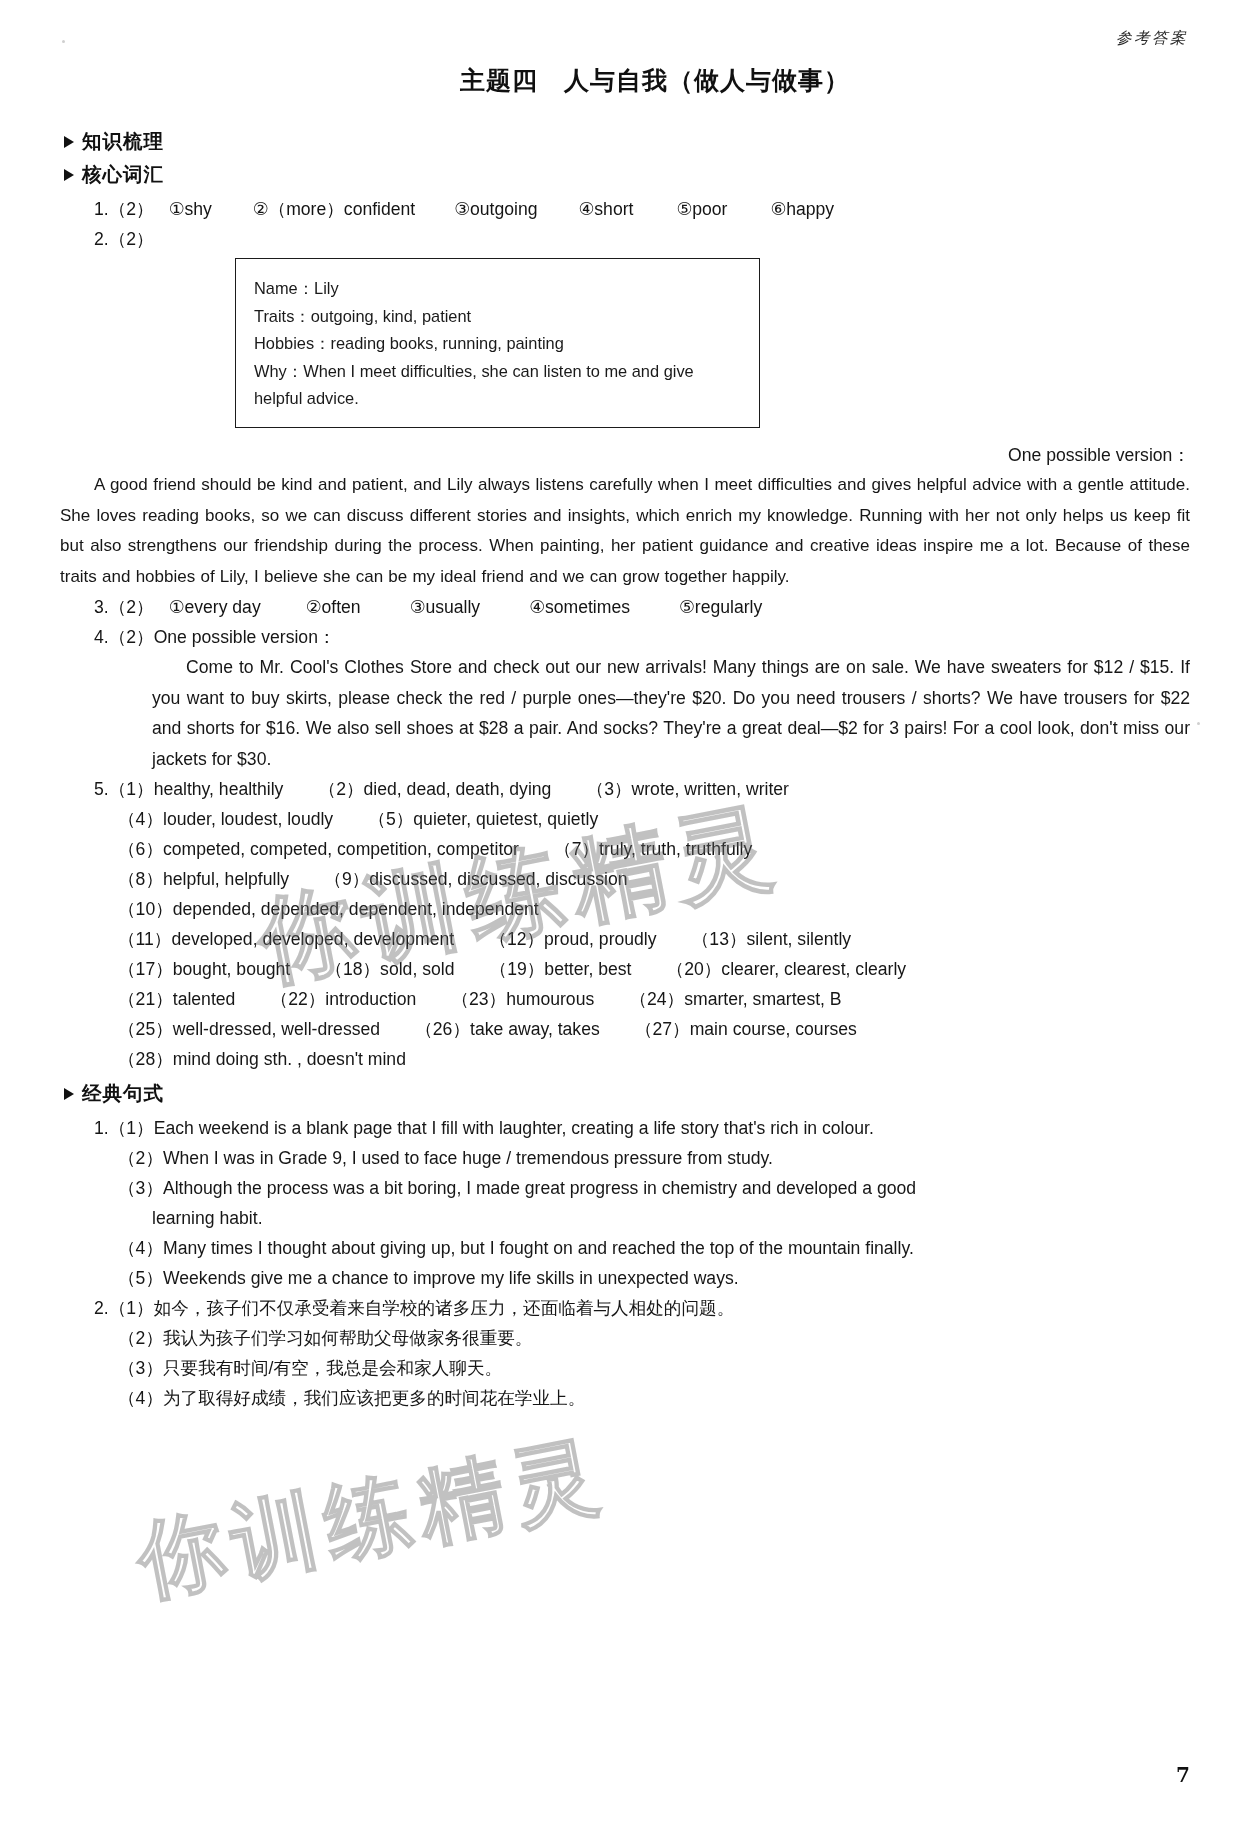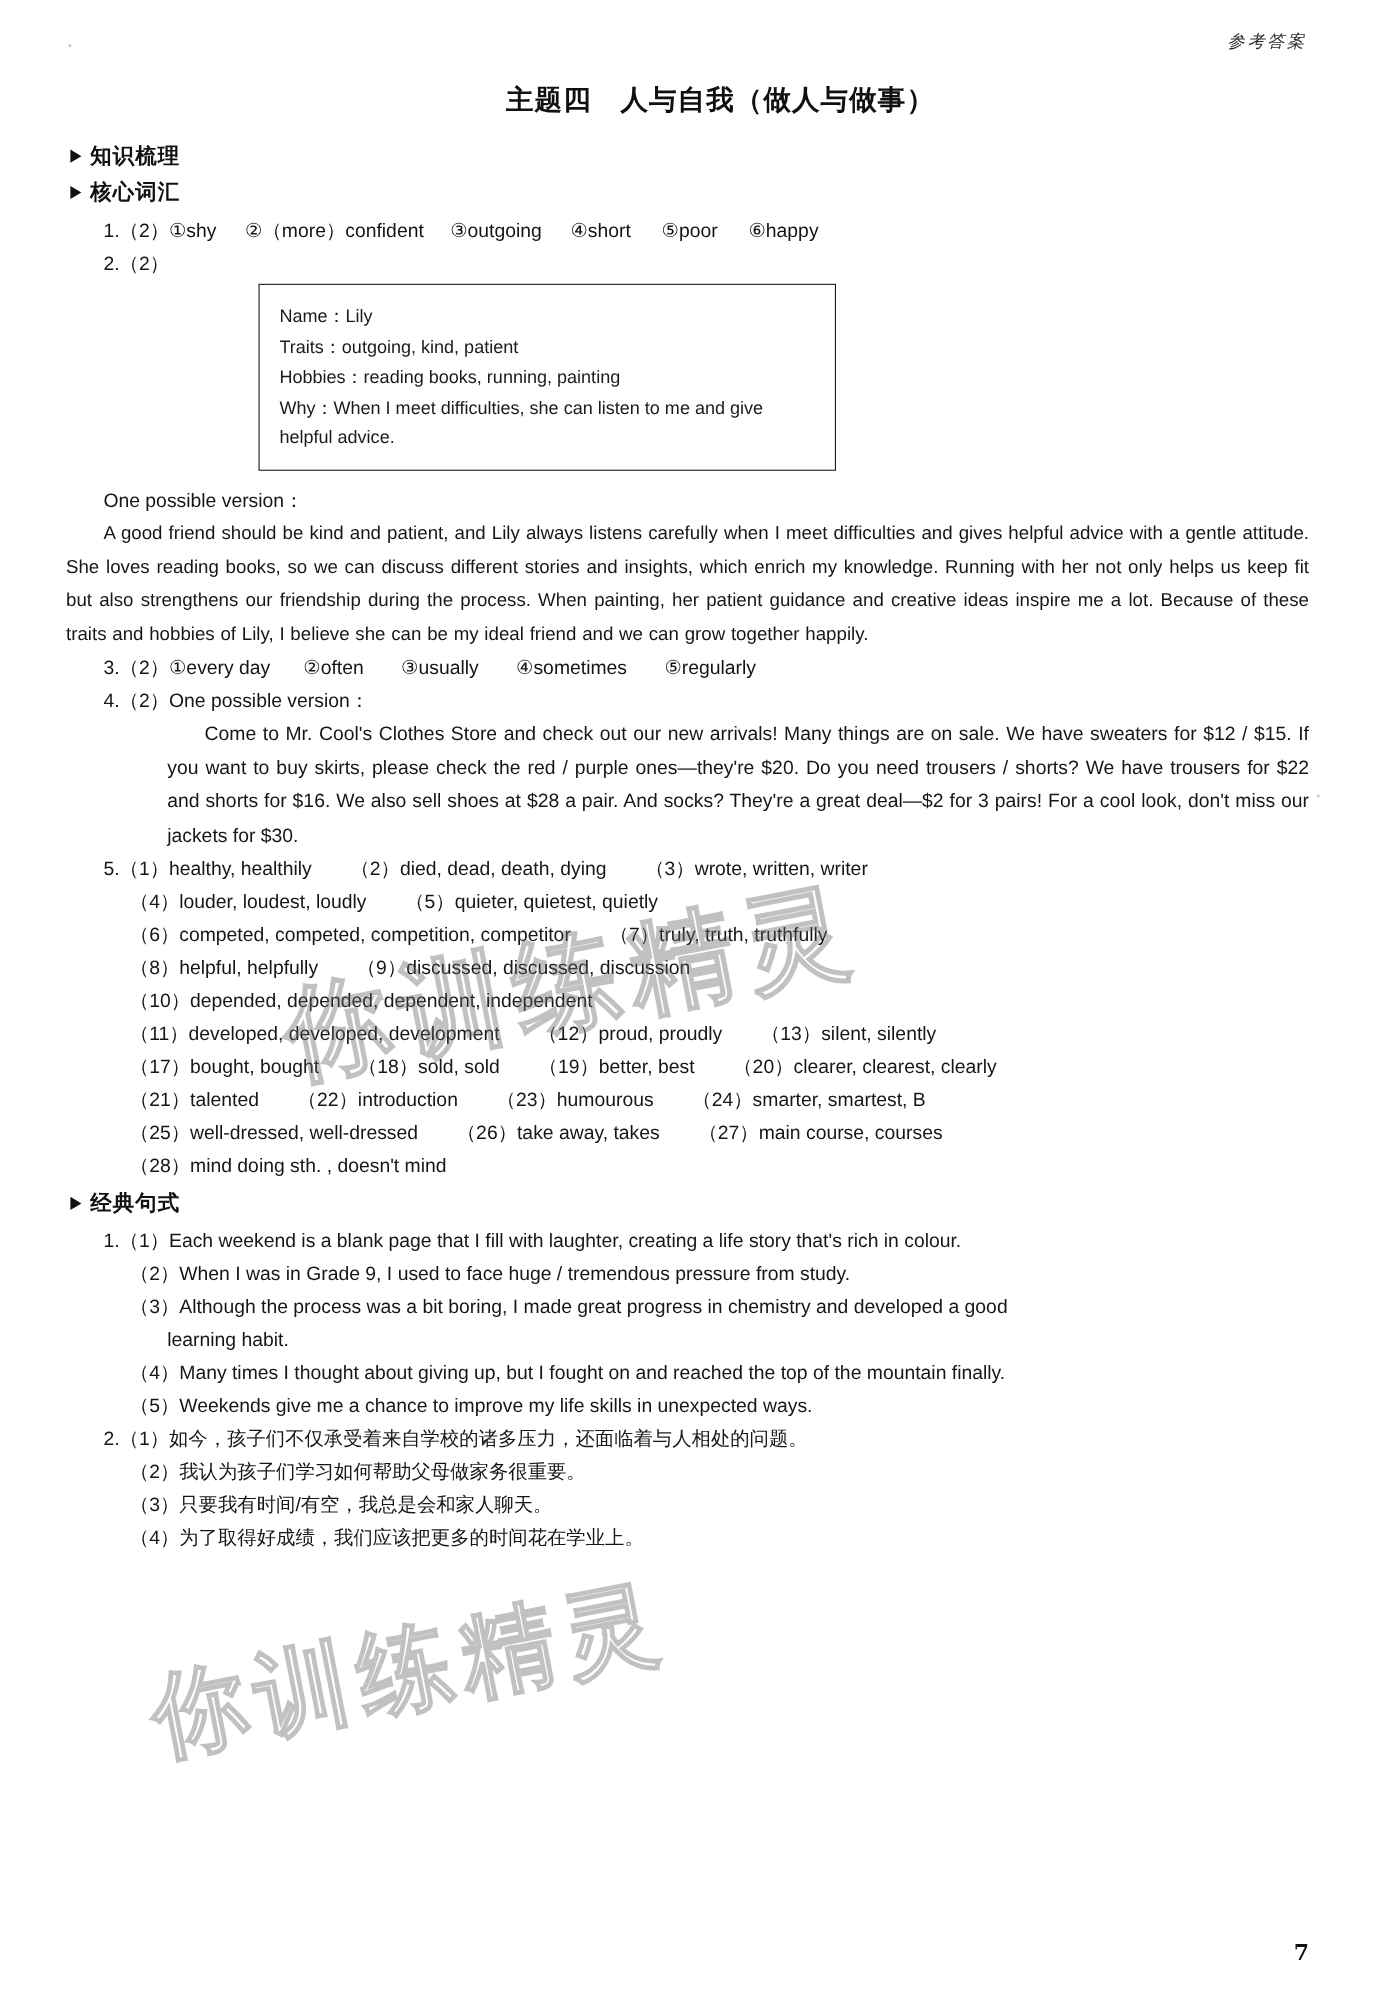--- a/index.html
+++ b/index.html
@@ -30,21 +30,21 @@
     font-family: "DejaVu Sans", sans-serif;
     font-size: 15.5px;
     letter-spacing: 2.5px;
     color: #2c2c2c;
     font-style: italic;
   }
 
   
   .chapter-title {
     position: absolute;
-    top: 74px;
+    top: 64px;
     left: 0;
     right: 0;
     text-align: center;
     font-family: "DejaVu Sans", sans-serif;
     font-weight: bold;
     font-size: 25px;
     letter-spacing: 1px;
     color: #101010;
     padding-left: 60px;
   }
@@ -93,20 +93,21 @@
   .l-ind2 { padding-left: 58px; }      
   .l-ind3 { padding-left: 92px; }      
 
   .row-items {
     display: flex;
     flex-wrap: nowrap;
     align-items: baseline;
     font-size: 17.6px;
     line-height: 30px;
     padding-left: 34px;
+    gap: 15px;
   }
   .row-items .lead { white-space: pre; }
   .row-items .itm { white-space: pre; }
 
   
   .card-wrap {
     padding-left: 175px;
     margin-top: 4px;
   }
   .card {
@@ -132,20 +133,21 @@
     margin: 0;
     color: #161616;
     word-spacing: 0.5px;
   }
   .para-plain {
     font-size: 17.6px;
     line-height: 30.5px;
     margin: 0;
     padding-left: 34px;
     color: #161616;
+    text-align: right;
   }
   .para-indent-block {
     padding-left: 92px;
     text-align: justify;
     text-indent: 34px;
     font-size: 17.6px;
     line-height: 30.5px;
     margin: 0;
     color: #161616;
   }

